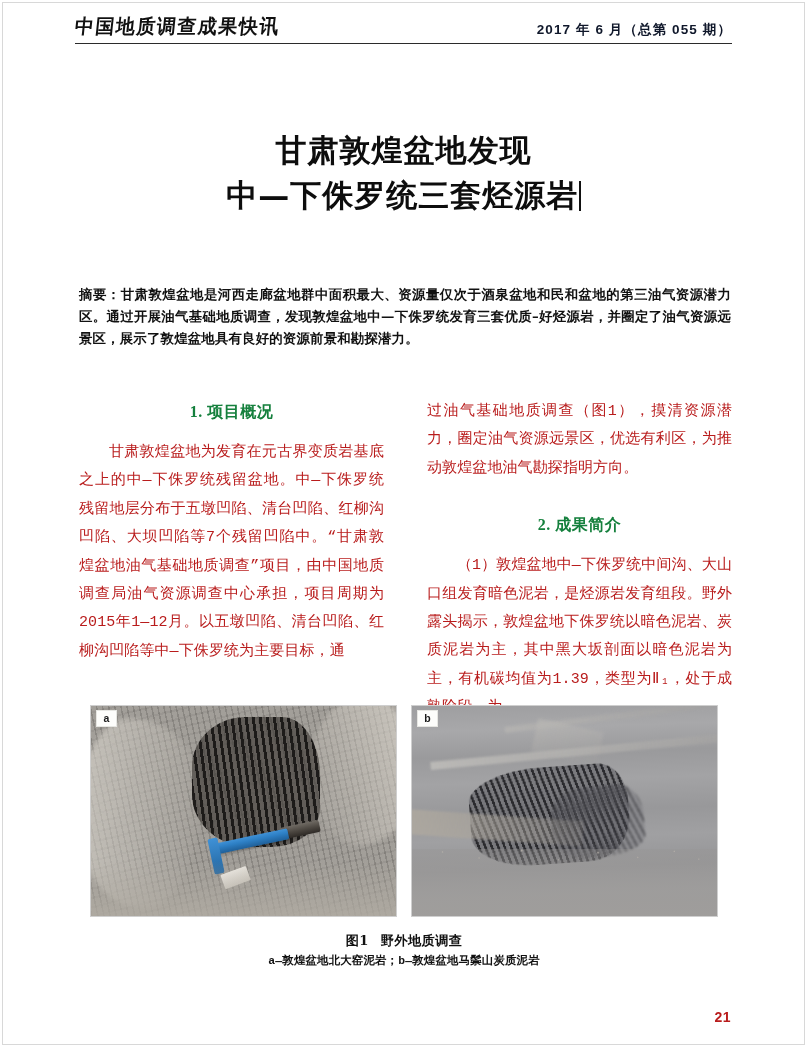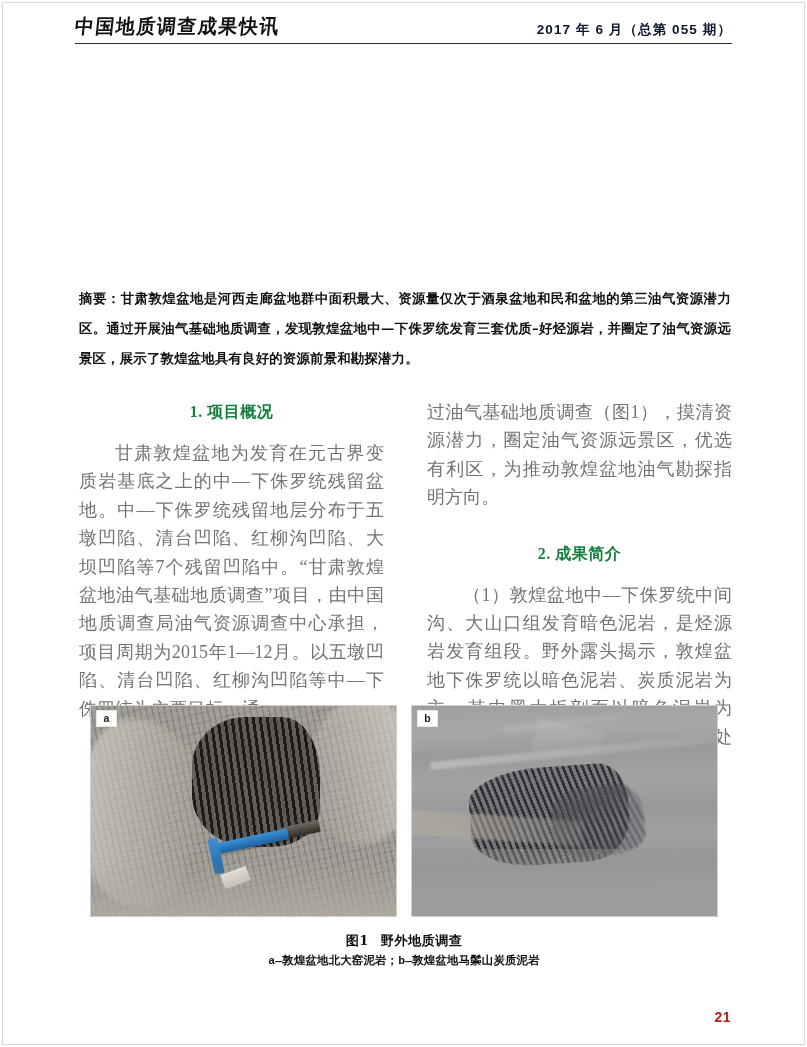--- a/index.html
+++ b/index.html
@@ -94,21 +94,21 @@
   }
 
   
   .abstract {
     position: absolute;
     left: 79px; top: 283px;
     width: 652px;
     font-family: "DejaVu Serif", "Liberation Serif", serif;
     font-size: 13.4px;
     font-weight: 700;
-    line-height: 30px;
+    line-height: 22px;
     text-align: justify;
     text-justify: inter-character;
     color: #111;
     letter-spacing: 0.2px;
   }
   .abstract .lead { font-weight: 700; }
 
   
   .cols {
     position: absolute;
@@ -126,27 +126,27 @@
     font-size: 16px;
     font-weight: 700;
     text-align: center;
     line-height: 28px;
     margin: 0 0 13px 0;
     letter-spacing: 0.5px;
     color: #15803d;
   }
   .sec-head.second { margin-top: 28px; }
   .para {
-    font-family: Liberation Serif, serif;
-    font-size: 18px;
+    font-family: Liberation Mono, monospace;
+    font-size: 15px;
     line-height: 28.4px;
     text-align: justify;
     text-justify: inter-character;
     margin: 0;
-    color: #737373;
+    color: #b91c1c;
     letter-spacing: 0.1px;
   }
   .para.indent { text-indent: 2em; }
 
   
   .figure {
     position: absolute;
     left: 90px; top: 705px;
     width: 628px;
   }
@@ -398,20 +398,24 @@
 
 <div class="page">
 
   <div class="page-frame"></div>
 
   <div class="runhead">
     <div class="masthead">中国地质调查成果快讯</div>
     <div class="issue">2017 年 6 月（总第 055 期）</div>
   </div>
 
+  <div class="title-block">
+    <div class="title-line">甘肃敦煌盆地发现</div>
+    <div class="title-line second"><span>中—下侏罗统三套烃源岩</span><span class="caret"></span></div>
+  </div>
 
   <div class="abstract"><span class="lead">摘要：</span><span>甘肃敦煌盆地是河西走廊盆地群中面积最大、资源量仅次于酒泉盆地和民和盆地的第三油气资源潜力区。通过开展油气基础地质调查，发现敦煌盆地中—下侏罗统发育三套优质–好烃源岩，并圈定了油气资源远景区，展示了敦煌盆地具有良好的资源前景和勘探潜力。</span></div>
 
   <div class="cols">
     <div class="col">
       <div class="sec-head">1. 项目概况</div>
       <p class="para indent">甘肃敦煌盆地为发育在元古界变质岩基底之上的中—下侏罗统残留盆地。中—下侏罗统残留地层分布于五墩凹陷、清台凹陷、红柳沟凹陷、大坝凹陷等7个残留凹陷中。“甘肃敦煌盆地油气基础地质调查”项目，由中国地质调查局油气资源调查中心承担，项目周期为2015年1—12月。以五墩凹陷、清台凹陷、红柳沟凹陷等中—下侏罗统为主要目标，通</p>
     </div>
     <div class="col">
       <p class="para">过油气基础地质调查（图1），摸清资源潜力，圈定油气资源远景区，优选有利区，为推动敦煌盆地油气勘探指明方向。</p>

